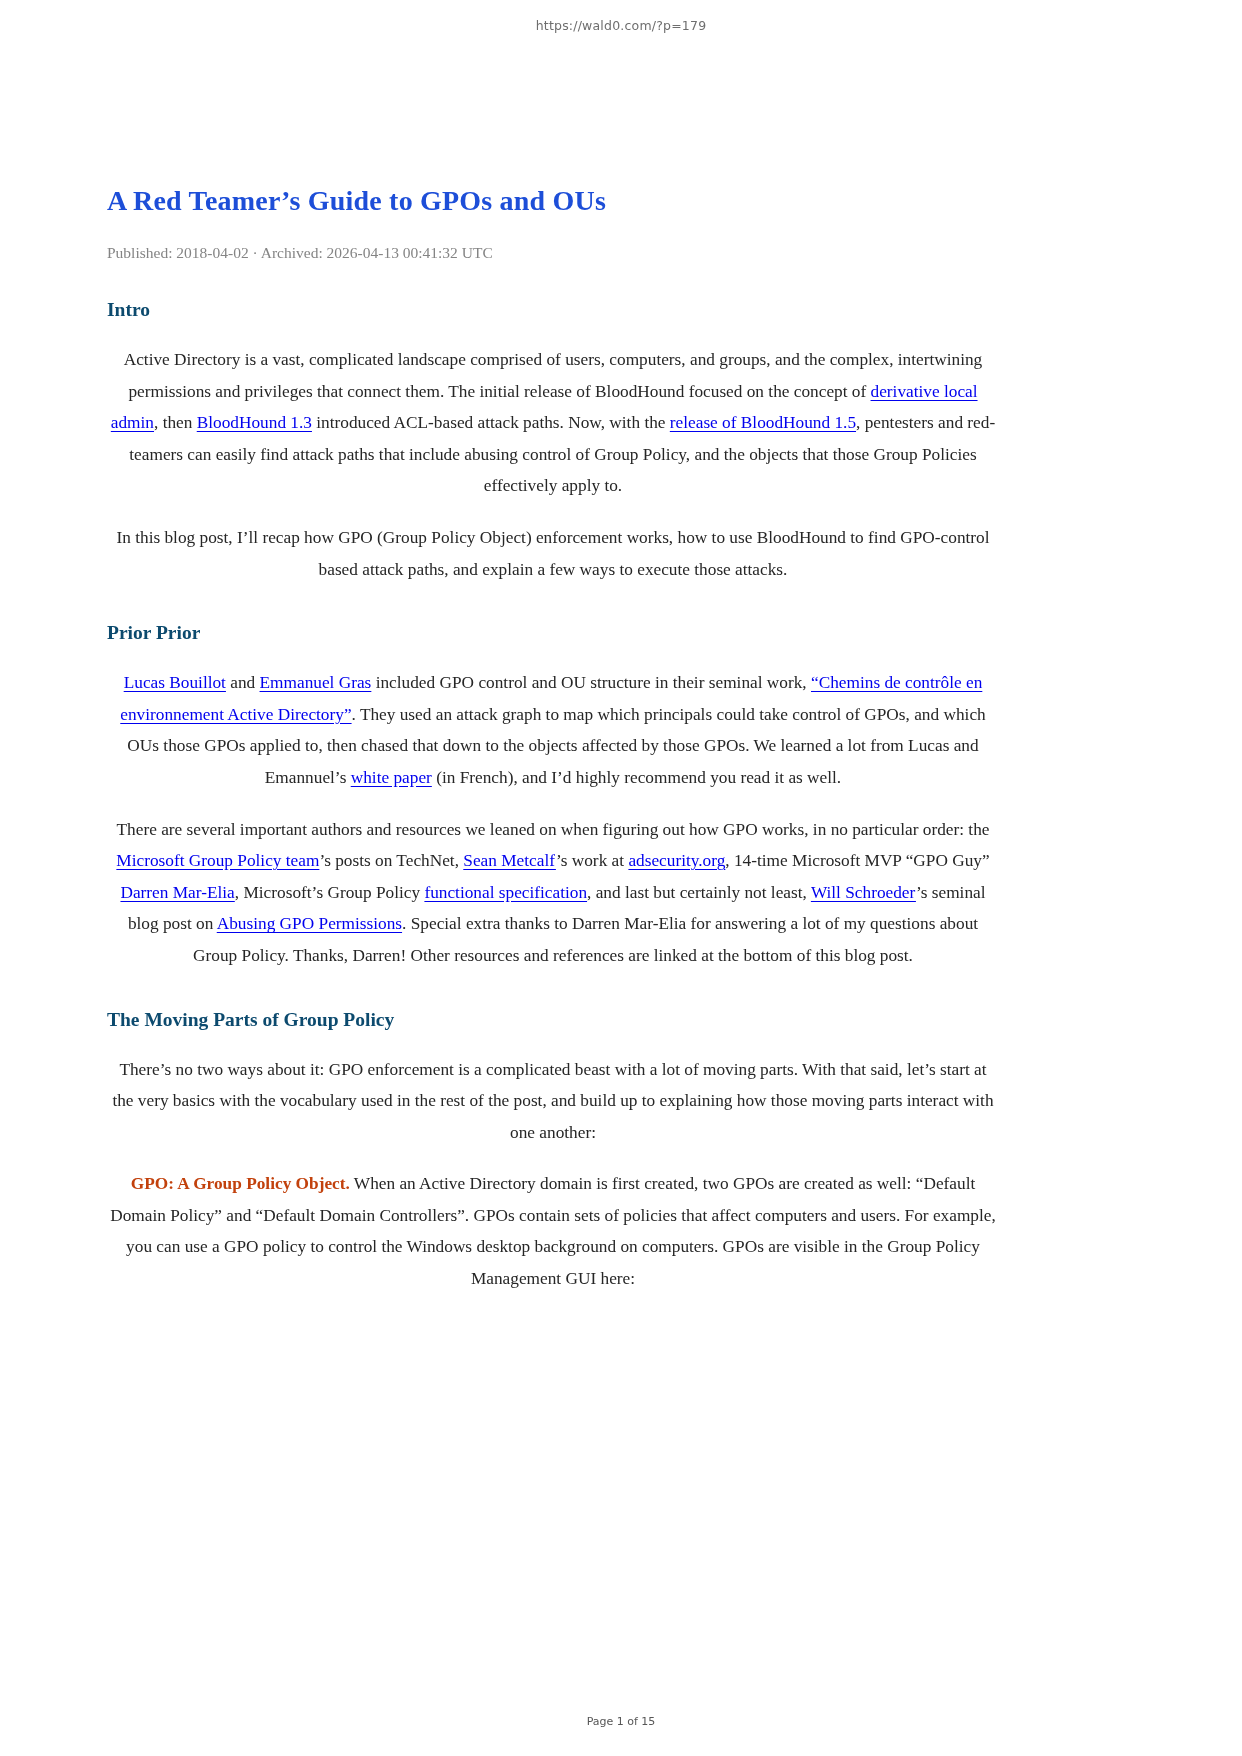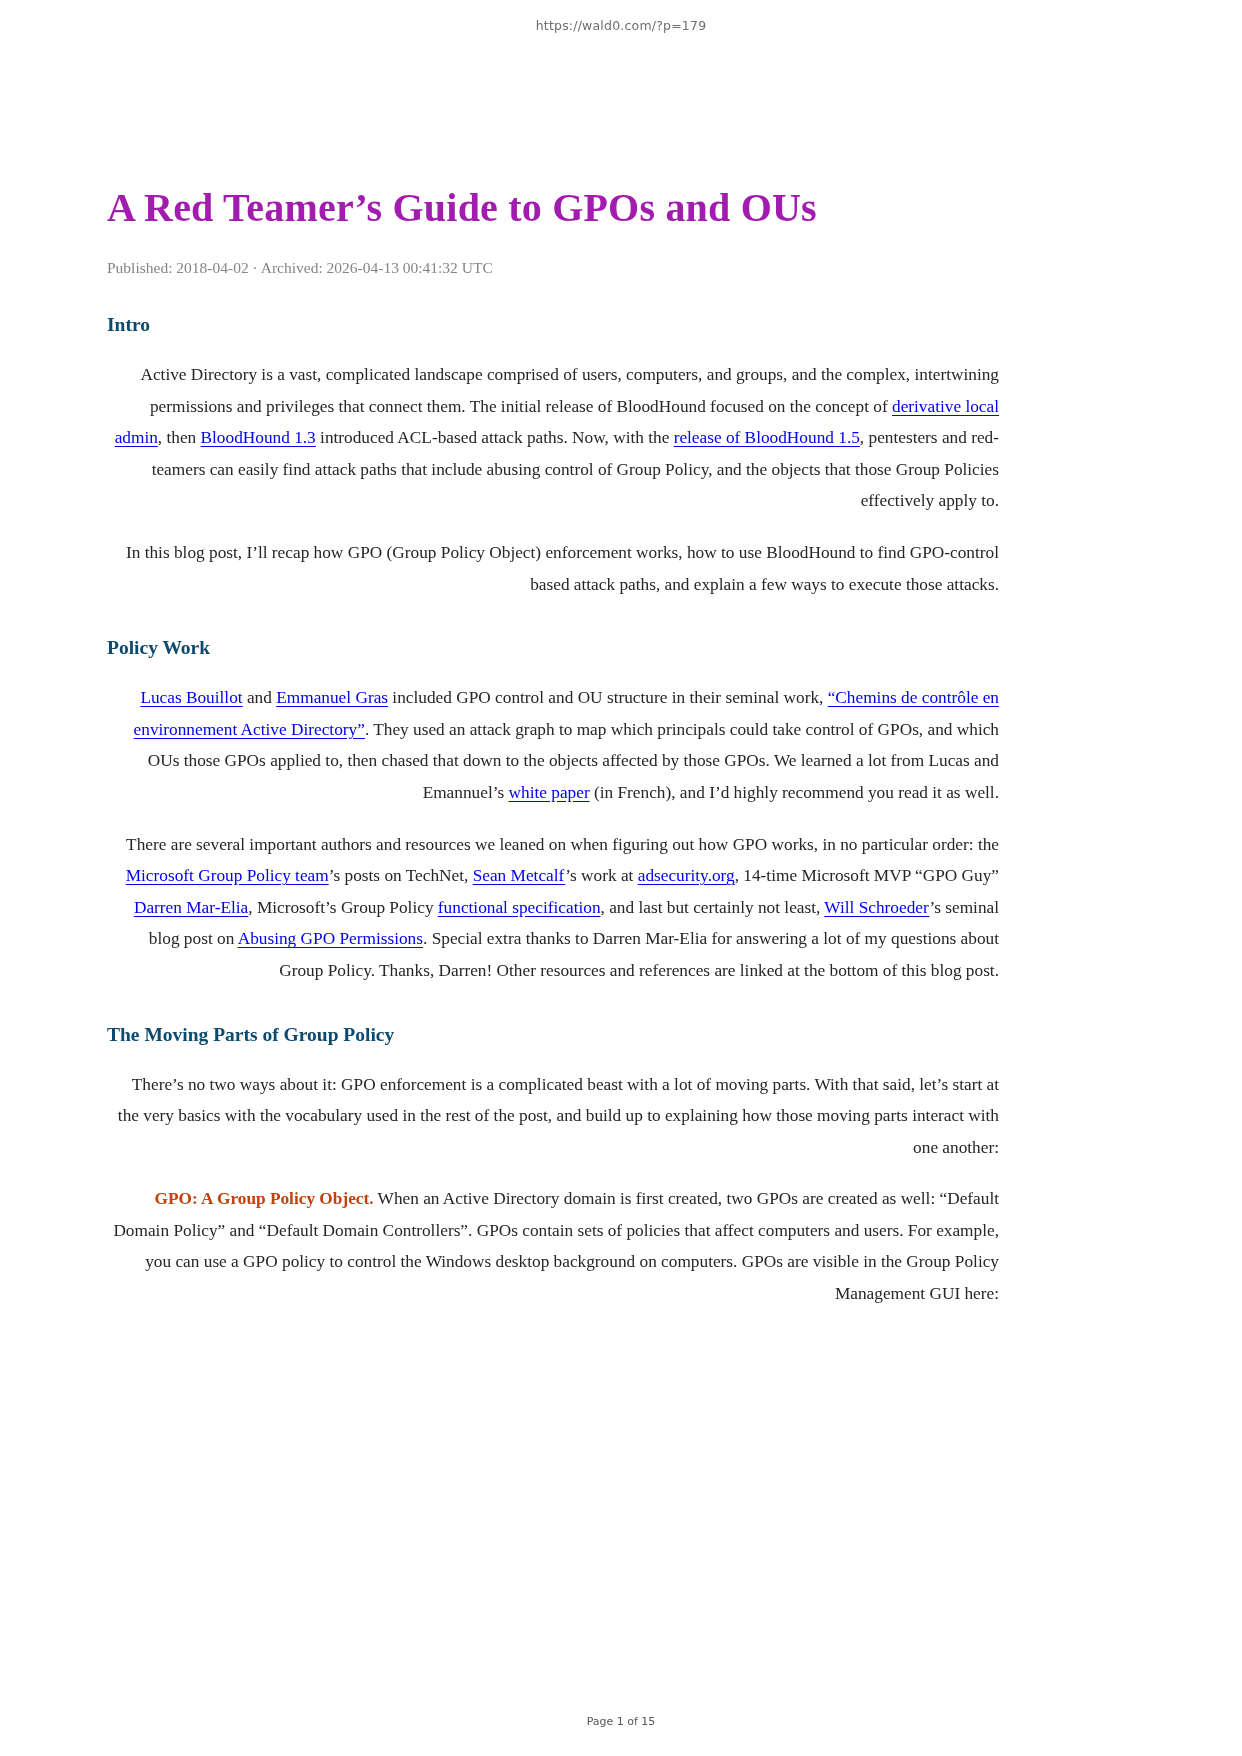--- a/index.html
+++ b/index.html
@@ -19,44 +19,44 @@
     color: #6e6e6e;
     letter-spacing: 0.2px;
   }
   article {
     position: absolute;
     left: 107px;
     top: 183px;
     width: 892px;
   }
   h1 {
-    font-size: 40px;
+    font-size: 28px;
     font-weight: bold;
-    color: #a21caf;
+    color: #1d4ed8;
     line-height: 1.25;
     margin-bottom: 26px;
     letter-spacing: 0.2px;
   }
   .meta {
     font-size: 15.5px;
     color: #848484;
     margin-bottom: 14px;
   }
   h2 {
     font-size: 19.5px;
     font-weight: bold;
     color: #0c4a6e;
     margin-top: 37px;
     margin-bottom: 23px;
   }
   p {
     font-size: 17.3px;
     line-height: 31.6px;
     margin: 20px 0;
-    text-align: right;
+    text-align: center;
   }
   p strong { color: #c2410c; }
   a.link, a.link:visited {
     color: var(--link-color, #0000ee);
     text-decoration: underline;
     text-underline-offset: 3px;
     cursor: pointer;
   }
   .page-footer {
     position: absolute;
@@ -74,21 +74,21 @@
 <div class="page-url">https://wald0.com/?p=179</div>
 
 <article>
   <h1>A Red Teamer’s Guide to GPOs and OUs</h1>
   <div class="meta">Published: 2018-04-02 · Archived: 2026-04-13 00:41:32 UTC</div>
 
   <h2>Intro</h2>
   <p>Active Directory is a vast, complicated landscape comprised of users, computers, and groups, and the complex, intertwining permissions and privileges that connect them. The initial release of BloodHound focused on the concept of <a href="#" class="link">derivative local admin</a>, then <a href="#" class="link">BloodHound 1.3</a> introduced ACL-based attack paths. Now, with the <a href="#" class="link">release of BloodHound 1.5</a>, pentesters and red-teamers can easily find attack paths that include abusing control of Group Policy, and the objects that those Group Policies effectively apply to.</p>
   <p>In this blog post, I’ll recap how GPO (Group Policy Object) enforcement works, how to use BloodHound to find GPO-control based attack paths, and explain a few ways to execute those attacks.</p>
 
-  <h2>Policy Work</h2>
+  <h2>Prior Prior</h2>
   <p><a href="#" class="link">Lucas Bouillot</a> and <a href="#" class="link">Emmanuel Gras</a> included GPO control and OU structure in their seminal work, <a href="#" class="link">“Chemins de contrôle en environnement Active Directory”</a>. They used an attack graph to map which principals could take control of GPOs, and which OUs those GPOs applied to, then chased that down to the objects affected by those GPOs. We learned a lot from Lucas and Emannuel’s <a href="#" class="link">white paper</a> (in French), and I’d highly recommend you read it as well.</p>
   <p>There are several important authors and resources we leaned on when figuring out how GPO works, in no particular order: the <a href="#" class="link">Microsoft Group Policy team</a>’s posts on TechNet, <a href="#" class="link">Sean Metcalf</a>’s work at <a href="#" class="link">adsecurity.org</a>, 14-time Microsoft MVP “GPO Guy” <a href="#" class="link">Darren Mar-Elia</a>, Microsoft’s Group Policy <a href="#" class="link">functional specification</a>, and last but certainly not least, <a href="#" class="link">Will Schroeder</a>’s seminal blog post on <a href="#" class="link">Abusing GPO Permissions</a>. Special extra thanks to Darren Mar-Elia for answering a lot of my questions about Group Policy. Thanks, Darren! Other resources and references are linked at the bottom of this blog post.</p>
 
   <h2>The Moving Parts of Group Policy</h2>
   <p>There’s no two ways about it: GPO enforcement is a complicated beast with a lot of moving parts. With that said, let’s start at the very basics with the vocabulary used in the rest of the post, and build up to explaining how those moving parts interact with one another:</p>
   <p><strong>GPO: A Group Policy Object.</strong> When an Active Directory domain is first created, two GPOs are created as well: “Default Domain Policy” and “Default Domain Controllers”. GPOs contain sets of policies that affect computers and users. For example, you can use a GPO policy to control the Windows desktop background on computers. GPOs are visible in the Group Policy Management GUI here:</p>
 </article>
 
 <div class="page-footer">Page 1 of 15</div>
 

